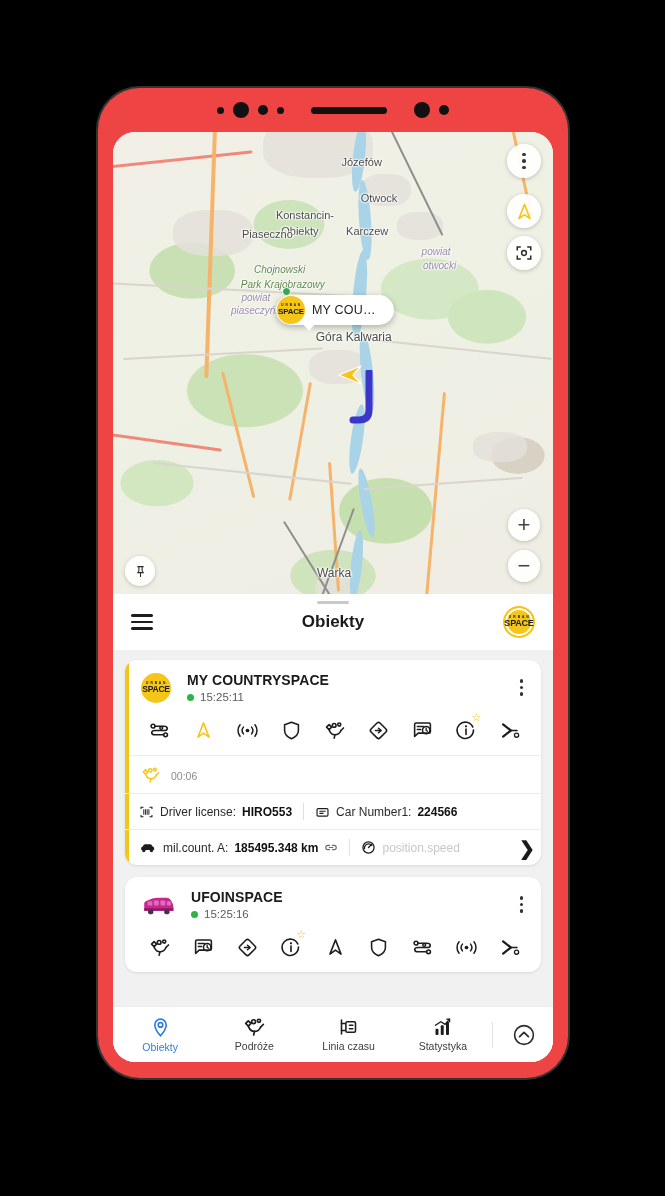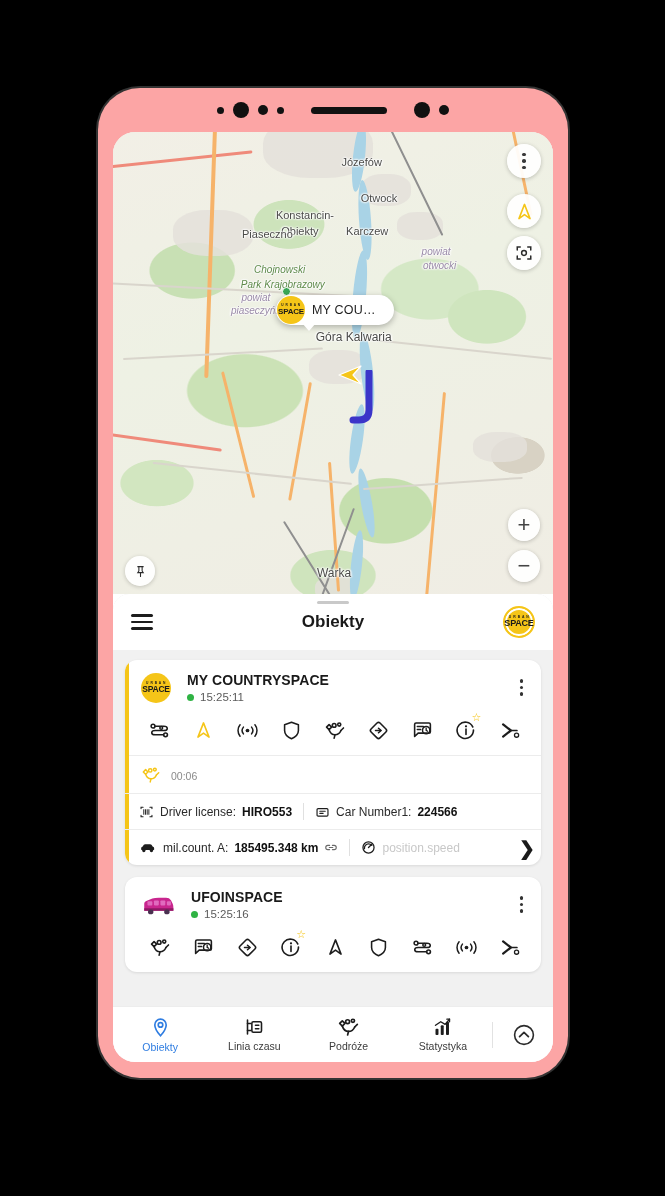--- a/index.html
+++ b/index.html
@@ -8,21 +8,21 @@
     background: #000;
     font-family: "Liberation Sans", sans-serif;
     overflow: hidden;
   }
 
   
   #phone-frame {
     position: absolute;
     left: 98px; top: 88px;
     width: 470px; height: 990px;
-    background: #fca5a5;
+    background: #ef4444;
     border-radius: 42px;
     box-shadow: 0 0 0 2px #333;
   }
   #phone-bezel-top {
     position: absolute; left: 0; top: 0;
     width: 100%; height: 44px;
     display: flex; align-items: center; justify-content: center;
     gap: 9px;
   }
   .sensor-dot { background: #111; border-radius: 50%; }
@@ -773,50 +773,50 @@
 
         <div class="nav-item active">
           <svg width="21" height="21" viewBox="0 0 24 24">
             <path d="M12 2.5 C8.4 2.5 5.5 5.4 5.5 9 C5.5 14 12 21.5 12 21.5 C12 21.5 18.5 14 18.5 9 C18.5 5.4 15.6 2.5 12 2.5 Z" fill="none" stroke="#2F7DE1" stroke-width="1.9"></path>
             <circle cx="12" cy="9" r="2.6" fill="none" stroke="#2F7DE1" stroke-width="1.9"></circle>
           </svg>
           <span class="nav-label">Obiekty</span>
         </div>
 
         <div class="nav-item">
+          <svg width="23" height="20" viewBox="0 0 26 22">
+            <g fill="none" stroke="#1d1d1d" stroke-width="1.9" stroke-linecap="round" stroke-linejoin="round">
+              <path d="M3 7 L6 4 L9 7 L6 10 Z"></path>
+              <path d="M6 10 Q8 16 13 16 Q18 16 20 11"></path>
+              <path d="M20 11 L23 8"></path>
+              <circle cx="12" cy="5" r="2.2"></circle>
+              <circle cx="18" cy="4" r="1.8"></circle>
+              <path d="M13 16 L12 20"></path>
+            </g>
+          </svg>
+          <span class="nav-label">Podróże</span>
+        </div>
+
+        <div class="nav-item">
           <svg width="21" height="20" viewBox="0 0 24 22">
             <g stroke="#1d1d1d" stroke-width="1.8" stroke-linecap="round">
               <path d="M4 3 V19"></path>
             </g>
             <g stroke="#1d1d1d" stroke-width="1.8" stroke-linecap="round">
               <path d="M4 7 H8"></path>
                 <path d="M4 15 H8"></path>
             </g>
             <rect x="9" y="5" width="11" height="12" rx="1.6" fill="none" stroke="#1d1d1d" stroke-width="1.8"></rect>
             <path d="M13 9 H17" stroke="#1d1d1d" stroke-width="1.6" stroke-linecap="round"></path>
             <path d="M13 13 H17" stroke="#1d1d1d" stroke-width="1.6" stroke-linecap="round"></path>
           </svg>
           <span class="nav-label">Linia czasu</span>
         </div>
 
         <div class="nav-item">
-          <svg width="23" height="20" viewBox="0 0 26 22">
-            <g fill="none" stroke="#1d1d1d" stroke-width="1.9" stroke-linecap="round" stroke-linejoin="round">
-              <path d="M3 7 L6 4 L9 7 L6 10 Z"></path>
-              <path d="M6 10 Q8 16 13 16 Q18 16 20 11"></path>
-              <path d="M20 11 L23 8"></path>
-              <circle cx="12" cy="5" r="2.2"></circle>
-              <circle cx="18" cy="4" r="1.8"></circle>
-              <path d="M13 16 L12 20"></path>
-            </g>
-          </svg>
-          <span class="nav-label">Podróże</span>
-        </div>
-
-        <div class="nav-item">
           <svg width="21" height="20" viewBox="0 0 24 22">
             <g fill="#1d1d1d">
               <rect x="4" y="13" width="3.4" height="7" rx="1"></rect>
               <rect x="10" y="9" width="3.4" height="11" rx="1"></rect>
               <rect x="16" y="5" width="3.4" height="15" rx="1"></rect>
             </g>
             <path d="M4 9 L10 5 L15 8 L20 2" fill="none" stroke="#1d1d1d" stroke-width="1.6" stroke-linecap="round" stroke-linejoin="round"></path>
             <path d="M17 2 H20 V5" fill="none" stroke="#1d1d1d" stroke-width="1.6" stroke-linecap="round" stroke-linejoin="round"></path>
           </svg>
           <span class="nav-label">Statystyka</span>

